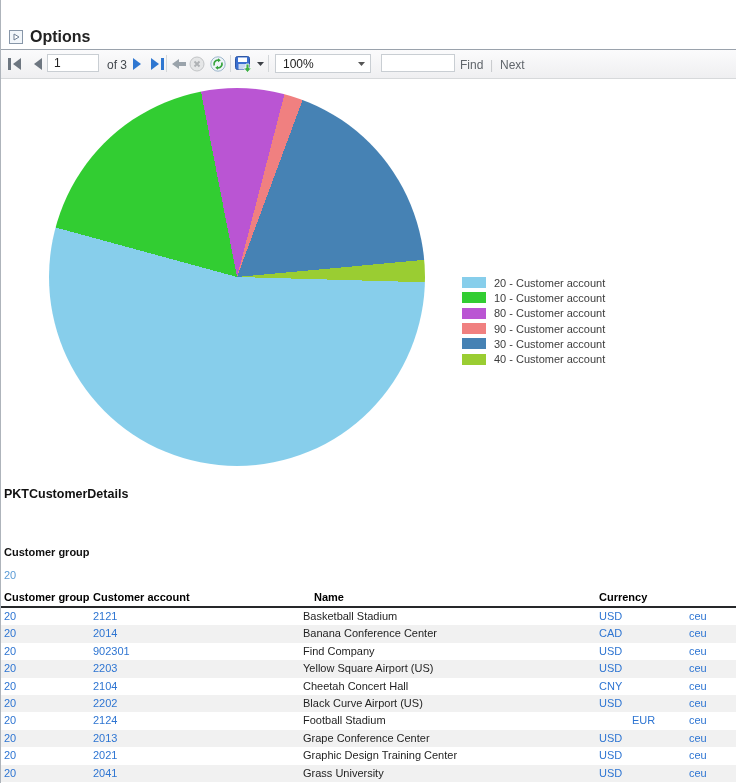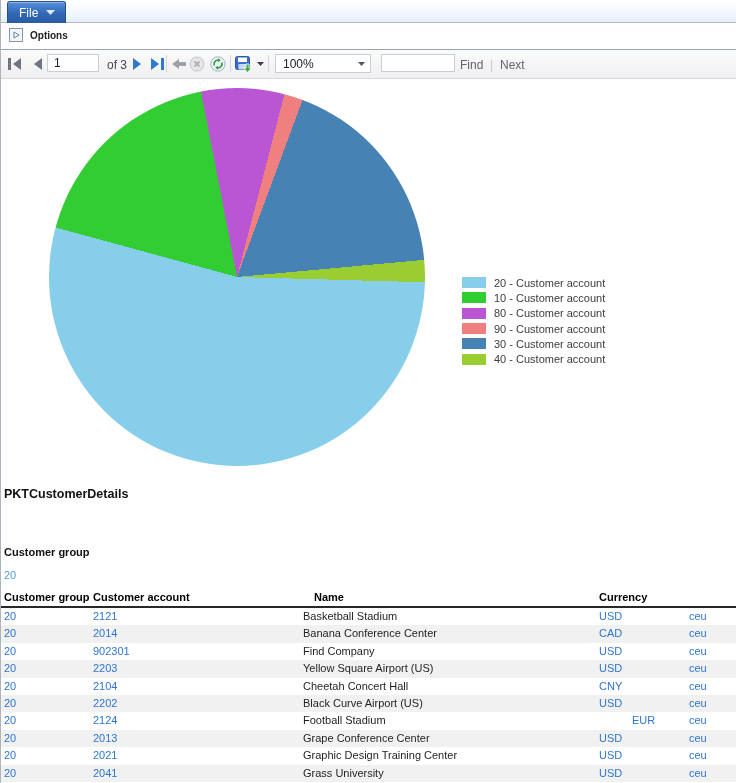--- a/index.html
+++ b/index.html
@@ -17,21 +17,21 @@
     border:1px solid #24508f;border-bottom:none;border-radius:3px 3px 0 0;
     background:linear-gradient(180deg,#558fdc 0%,#3268b4 55%,#2a5ca6 100%);
     box-shadow:inset 0 1px 0 rgba(255,255,255,.35);
     display:flex;align-items:center;cursor:default;}
   .file-tab .lbl{color:#fff;font-size:12px;padding-left:11px;}
   .file-tab svg{margin-left:8px;}
   
   .bar-options{position:absolute;left:0;top:23px;width:100%;height:26px;background:#fff;
     border-bottom:1px solid #9aa2ac;}
   .options-btn{position:absolute;left:8px;top:5px;display:flex;align-items:center;cursor:default;}
-  .options-btn .lbl{font-weight:bold;font-size:10px;color:#222;margin-left:7px;}
+  .options-btn .lbl{font-weight:bold;font-size:16px;color:#222;margin-left:7px;}
   
   .bar-toolbar{position:absolute;left:0;top:50px;width:100%;height:28px;
     background:linear-gradient(180deg,#fbfbfc 0%,#efeff1 100%);
     border-bottom:1px solid #d7d9db;}
   .bar-toolbar .ico{position:absolute;top:8px;display:block;cursor:default;}
   .tb-input{position:absolute;top:4px;height:18px;border:1px solid #c9ced3;background:#fff;
     font-family:inherit;font-size:12px;color:#222;padding:0 0 0 6px;box-sizing:border-box;}
   .tb-text{position:absolute;top:8px;font-size:12px;color:#43484e;}
   .tb-link{position:absolute;top:8px;font-size:12px;color:#60656b;cursor:default;}
   .tb-pipe{position:absolute;top:8px;font-size:12px;color:#c6c9cc;}
@@ -57,28 +57,20 @@
   .t-row.alt{background:#f1f1f1;}
   .t-row .td{position:absolute;top:0;white-space:nowrap;}
   .t-row .lnk{color:#2e75d2;cursor:default;}
   .t-row .plain{color:#1f1f1f;}
 </style>
 </head>
 <body>
 
 <div id="app">
 
-  <div class="bar-file">
-    <div class="file-tab">
-      <span class="lbl">File</span>
-      <svg width="9" height="5">
-          <path d="M0,0 L9,0 L4.5,5 Z" fill="#dce9f8"></path>
-        </svg>
-    </div>
-  </div>
 
   <div class="bar-options">
     <div class="options-btn">
       <svg width="14" height="14">
         <rect x="0.5" y="0.5" width="13" height="13" fill="#f2f6fa" stroke="#8796a8"></rect>
         <path d="M5,4 L10,7 L5,10 Z" fill="#ffffff" stroke="#6e7f93" stroke-width="1"></path>
       </svg>
       <span class="lbl">Options</span>
     </div>
   </div>

